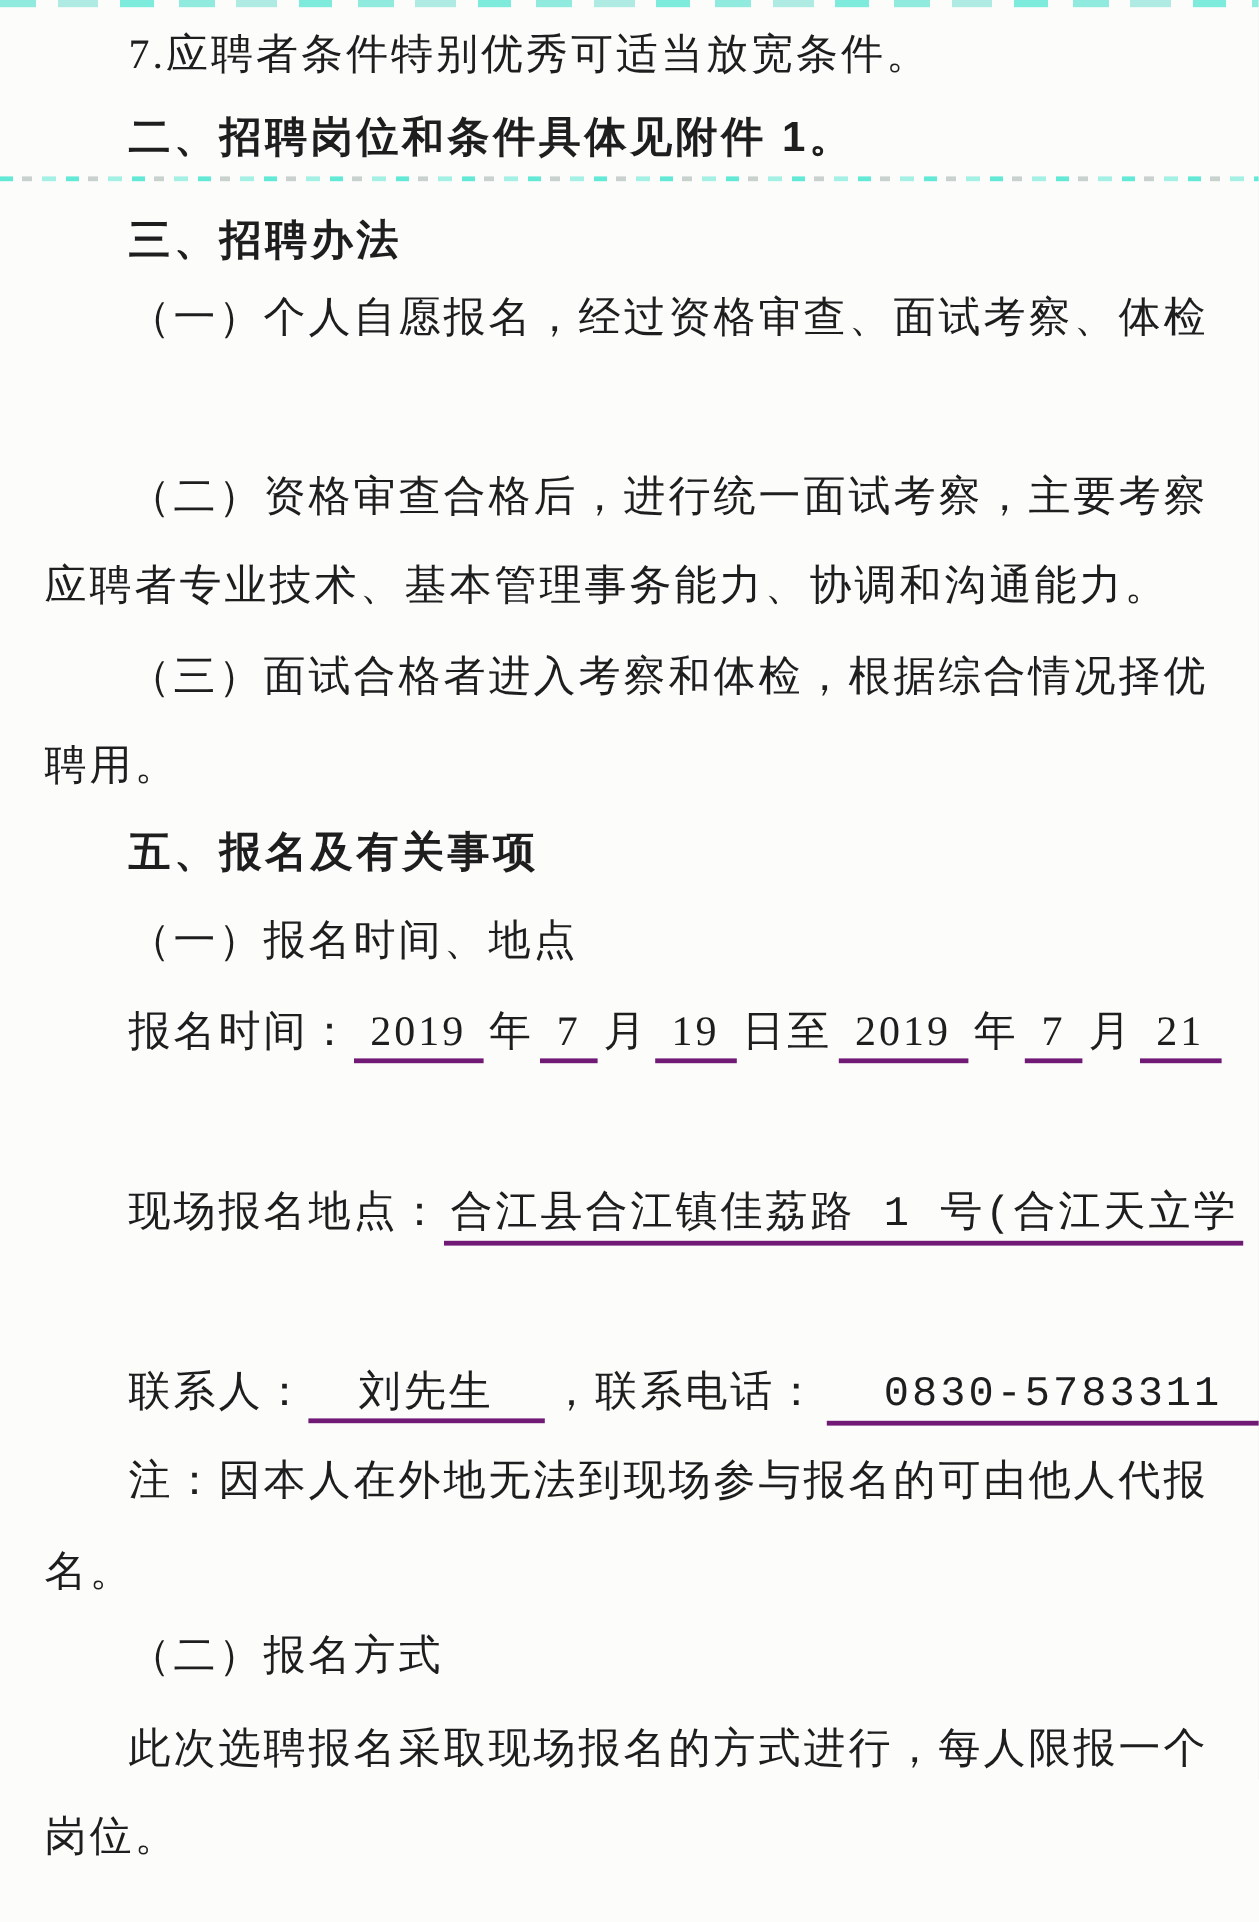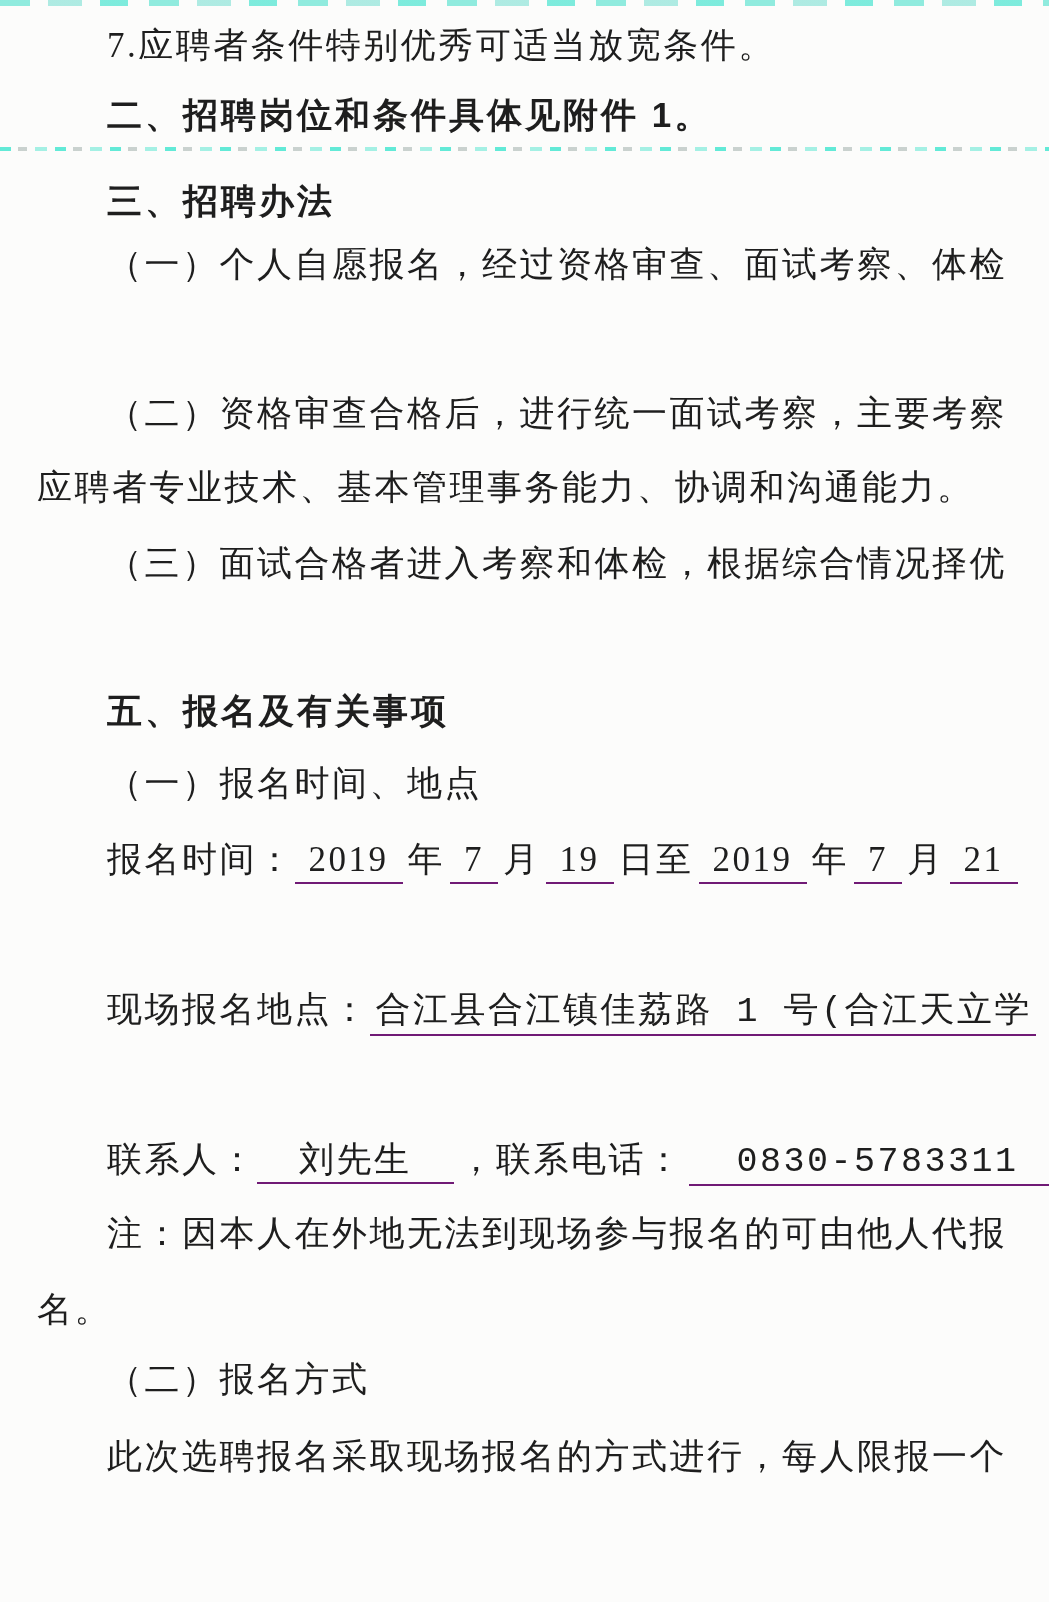--- a/index.html
+++ b/index.html
@@ -36,21 +36,21 @@
     white-space:nowrap;
   }
   .indent{padding-left:70px;}
   .bold{
     font-family:"Liberation Sans","DejaVu Sans",sans-serif;
     font-weight:700;letter-spacing:3px;
   }
   .kai{font-weight:400;}
   .u{
     display:inline-block;line-height:38px;
-    border-bottom:2px solid #701a75;padding-bottom:3px;
+    border-bottom:4px solid #701a75;padding-bottom:3px;
   }
   .u-date{padding-left:14px;padding-right:14px;}
   .u-name{padding-left:42px;padding-right:42px;}
   .u-phone{padding-left:48px;padding-right:48px;font-family:Liberation Mono, monospace;}
   .u-addr{padding-left:6px;padding-right:4px;font-family:Liberation Mono, monospace;}
   .sep{margin:0 5px;}
 </style>
 </head>
 <body>
 
@@ -64,20 +64,21 @@
   <div class="line indent bold" style="top:93px">二、招聘岗位和条件具体见附件 1。</div>
 
   <div class="line indent bold" style="top:179px">三、招聘办法</div>
 
   <div class="line indent" style="top:243px">（一）个人自愿报名，经过资格审查、面试考察、体检</div>
 
   <div class="line indent" style="top:392px">（二）资格审查合格后，进行统一面试考察，主要考察</div>
   <div class="line" style="top:466px">应聘者专业技术、基本管理事务能力、协调和沟通能力。</div>
 
   <div class="line indent" style="top:542px">（三）面试合格者进入考察和体检，根据综合情况择优</div>
+  <div class="line" style="top:616px">聘用。</div>
 
   <div class="line indent bold" style="top:689px">五、报名及有关事项</div>
 
   <div class="line indent kai" style="top:762px">（一）报名时间、地点</div>
 
   <div class="line indent" style="top:838px">
     <span>报名时间：</span><span class="u u-date">2019</span><span class="sep">年</span><span class="u u-date">7</span><span class="sep">月</span><span class="u u-date">19</span><span class="sep">日至</span><span class="u u-date">2019</span><span class="sep">年</span><span class="u u-date">7</span><span class="sep">月</span><span class="u u-date">21</span>
   </div>
 
   <div class="line indent" style="top:988px">
@@ -87,14 +88,15 @@
   <div class="line indent" style="top:1138px">
     <span>联系人：</span><span class="u u-name">刘先生</span><span class="sep">，联系电话：</span><span class="u u-phone">0830-5783311</span>
   </div>
 
   <div class="line indent" style="top:1212px">注：因本人在外地无法到现场参与报名的可由他人代报</div>
   <div class="line" style="top:1288px">名。</div>
 
   <div class="line indent kai" style="top:1358px">（二）报名方式</div>
 
   <div class="line indent" style="top:1435px">此次选聘报名采取现场报名的方式进行，每人限报一个</div>
+  <div class="line" style="top:1509px">岗位。</div>
 
 </div>
 
 </body></html>

